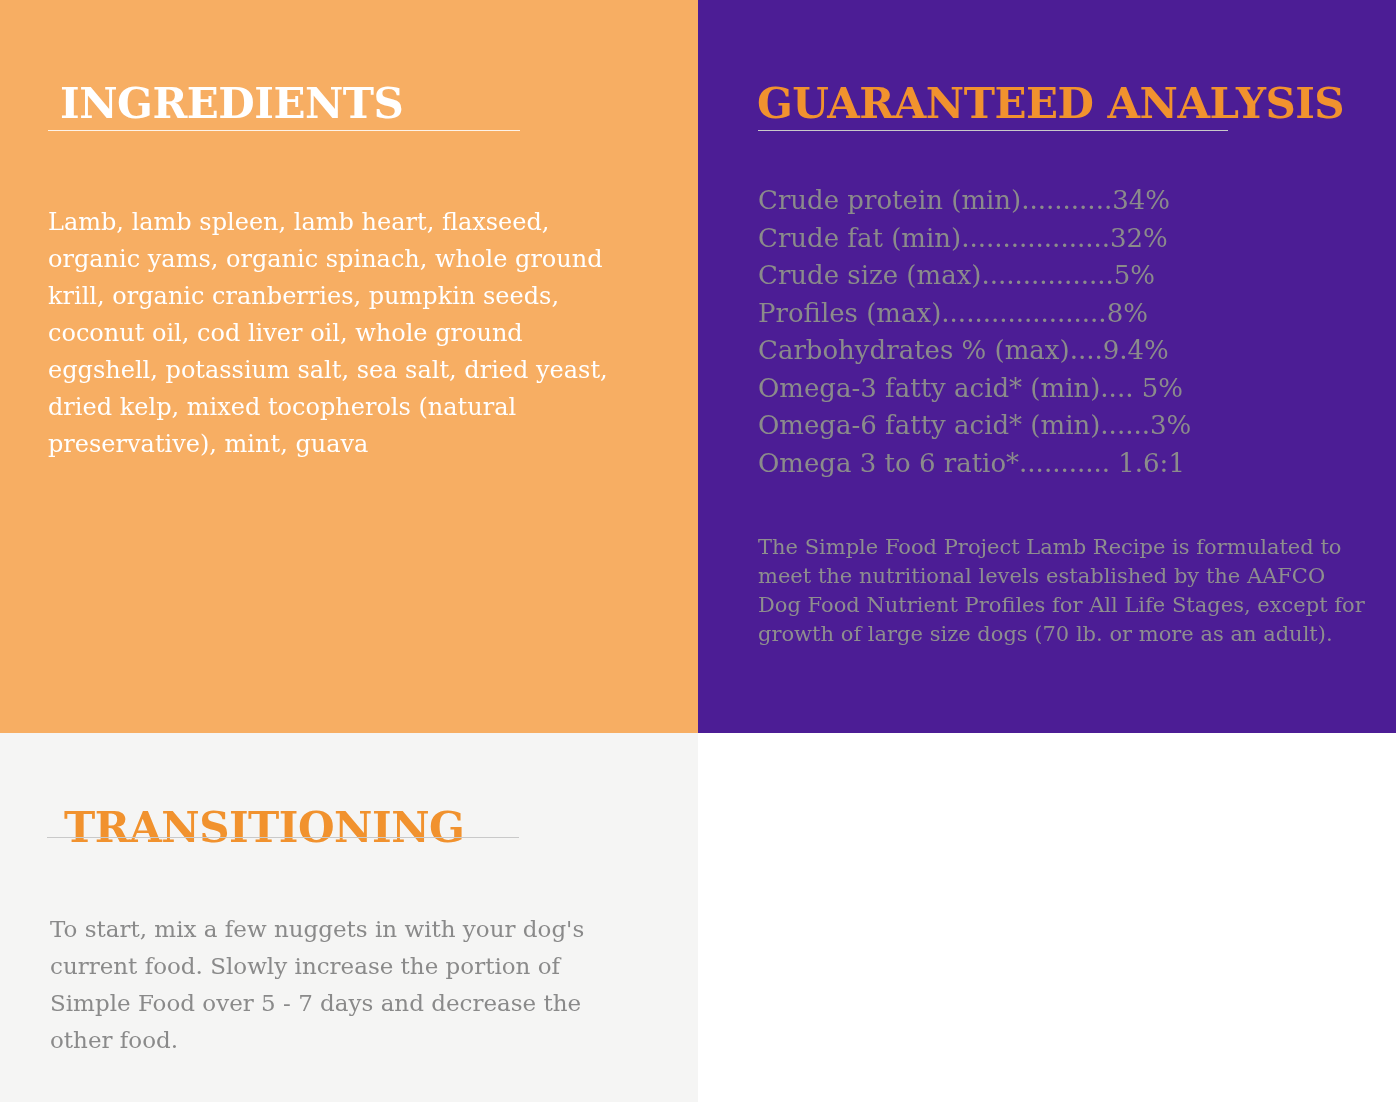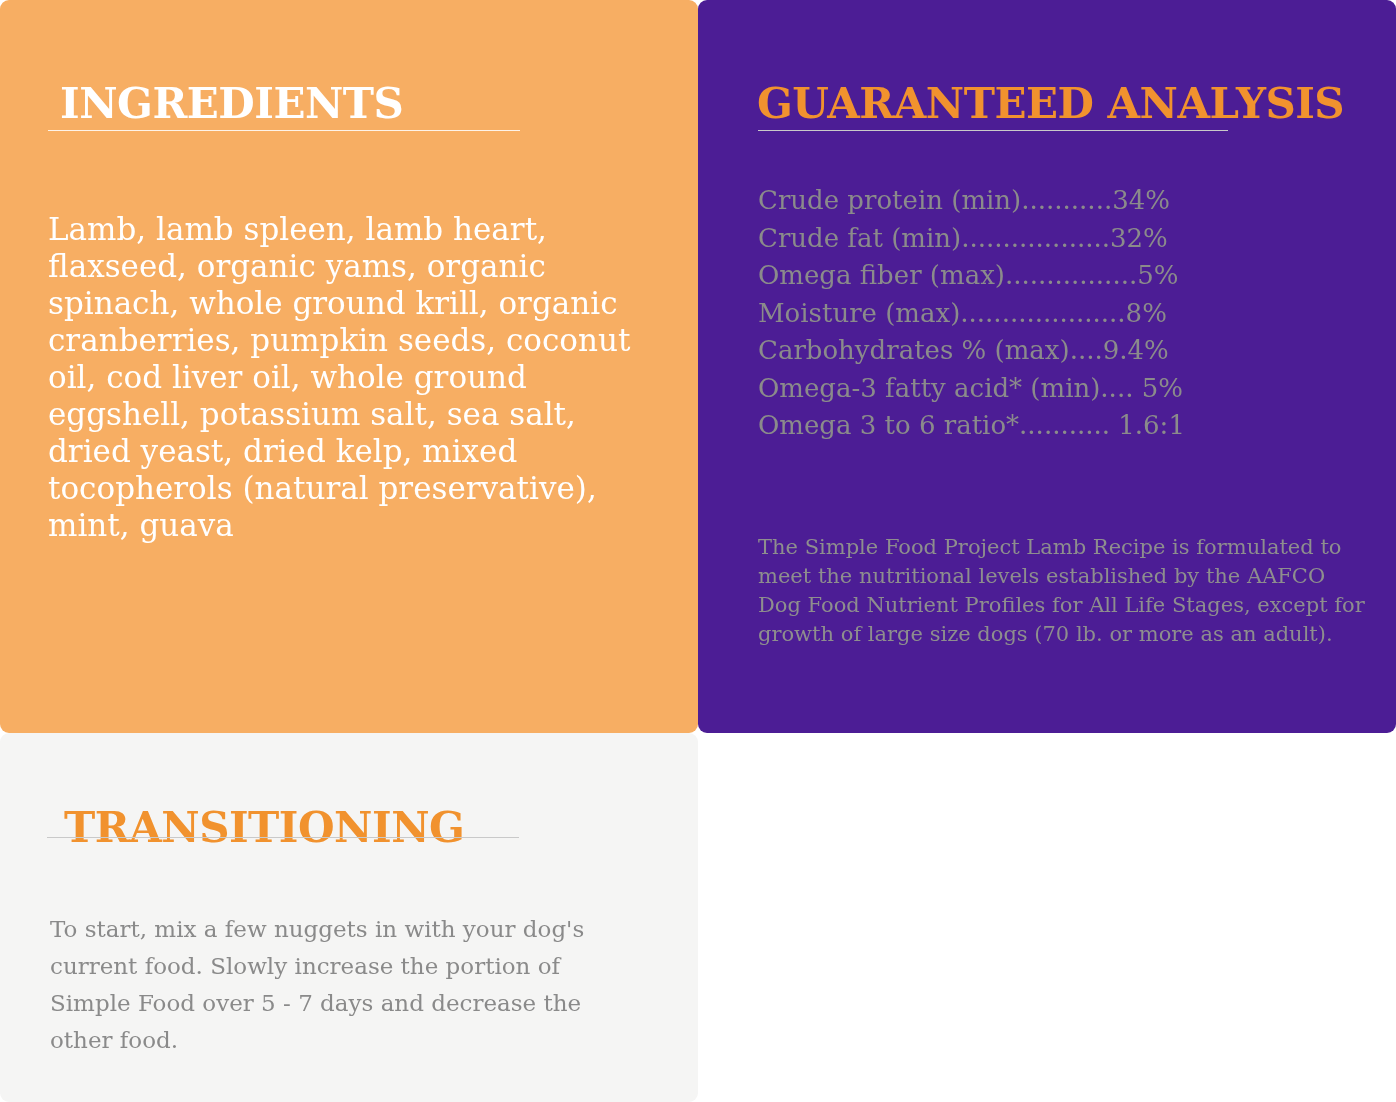--- a/index.html
+++ b/index.html
@@ -3,21 +3,21 @@
 <meta charset="utf-8">
 <style>
   html, body { margin: 0; padding: 0; background: #ffffff; }
   .canvas {
     position: relative;
     width: 1396px;
     height: 1102px;
     overflow: hidden;
     font-family: "DejaVu Serif", "Liberation Serif", serif;
   }
-  .quad { position: absolute; overflow: hidden; border-radius: 9px; }
+  .quad { position: absolute; overflow: hidden; }
   .quad-tl { left: 0;   top: 0;    width: 698px; height: 733px; background: #F7AE63; }
   .quad-tr { left: 698px; top: 0;  width: 698px; height: 733px; background: #4c1d95; }
   .quad-bl { left: 0;   top: 733px; width: 698px; height: 369px; background: #F5F5F4; }
   .quad-br { left: 698px; top: 733px; width: 698px; height: 369px; background: #F1922E; }
 
   .sec-title {
     position: absolute;
     font-size: 42px;
     font-weight: bold;
     letter-spacing: -0.5px;
@@ -30,21 +30,21 @@
   .divider { position: absolute; height: 1px; }
   .divider-white { background: rgba(255,255,255,0.85); }
   .divider-gray  { background: #C9C9C9; }
 
   .body-text { position: absolute; }
 
   
   .tl-title   { left: 60px; top: 46px; }
   .tl-divider { left: 48px; top: 130px; width: 472px; }
   .tl-body    { left: 48px; top: 180px; width: 588px;
-                color: #FFFFFF; font-size: 31px; line-height: 37px; }
+                color: #FFFFFF; font-size: 24px; line-height: 37px; }
 
   
   .tr-title   { left: 59px; top: 46px; }
   .tr-divider { left: 60px; top: 130px; width: 470px; }
   .tr-rows    { left: 60px; top: 182px; color: #8B8B8B;
                 font-size: 26px; line-height: 37.5px; }
   .tr-rows .analysis-row { white-space: nowrap; }
   .tr-paragraph { left: 60px; top: 512px; width: 615px;
                 color: #8E8E8E; font-size: 21px; line-height: 29px; }
   .tr-footnote { left: 60px; top: 666px; color: #969696;
@@ -72,24 +72,25 @@
     <div class="divider divider-white tl-divider"></div>
     <p class="body-text tl-body">Lamb, lamb spleen, lamb heart, flaxseed, organic yams, organic spinach, whole ground krill, organic cranberries, pumpkin seeds, coconut oil, cod liver oil, whole ground eggshell, potassium salt, sea salt, dried yeast, dried kelp, mixed tocopherols (natural preservative), mint, guava</p>
   </section>
 
   <section class="quad quad-tr">
     <h2 class="sec-title title-orange tr-title">GUARANTEED ANALYSIS</h2>
     <div class="divider divider-gray tr-divider"></div>
     <div class="body-text tr-rows">
       <div class="analysis-row">Crude protein (min)...........34%</div>
       <div class="analysis-row">Crude fat (min)..................32%</div>
-      <div class="analysis-row">Omega fiber (max)................5%</div>
-      <div class="analysis-row">Moisture (max)....................8%</div>
+      <div class="analysis-row">Crude size (max)................5%</div>
+      <div class="analysis-row">Profiles (max)....................8%</div>
       <div class="analysis-row">Carbohydrates % (max)....9.4%</div>
       <div class="analysis-row">Omega-3 fatty acid* (min).... 5%</div>
+      <div class="analysis-row">Omega-6 fatty acid* (min)......3%</div>
       <div class="analysis-row">Omega 3 to 6 ratio*........... 1.6:1</div>
     </div>
     <p class="body-text tr-paragraph">The Simple Food Project Lamb Recipe is formulated to meet the nutritional levels established by the AAFCO Dog Food Nutrient Profiles for All Life Stages, except for growth of large size dogs (70 lb. or more as an adult).</p>
   </section>
 
   <section class="quad quad-bl">
     <h2 class="sec-title title-orange bl-title">TRANSITIONING</h2>
     <div class="divider divider-gray bl-divider"></div>
     <p class="body-text bl-body">To start, mix a few nuggets in with your dog's current food. Slowly increase the portion of Simple Food over 5 - 7 days and decrease the other food.</p>
   </section>

